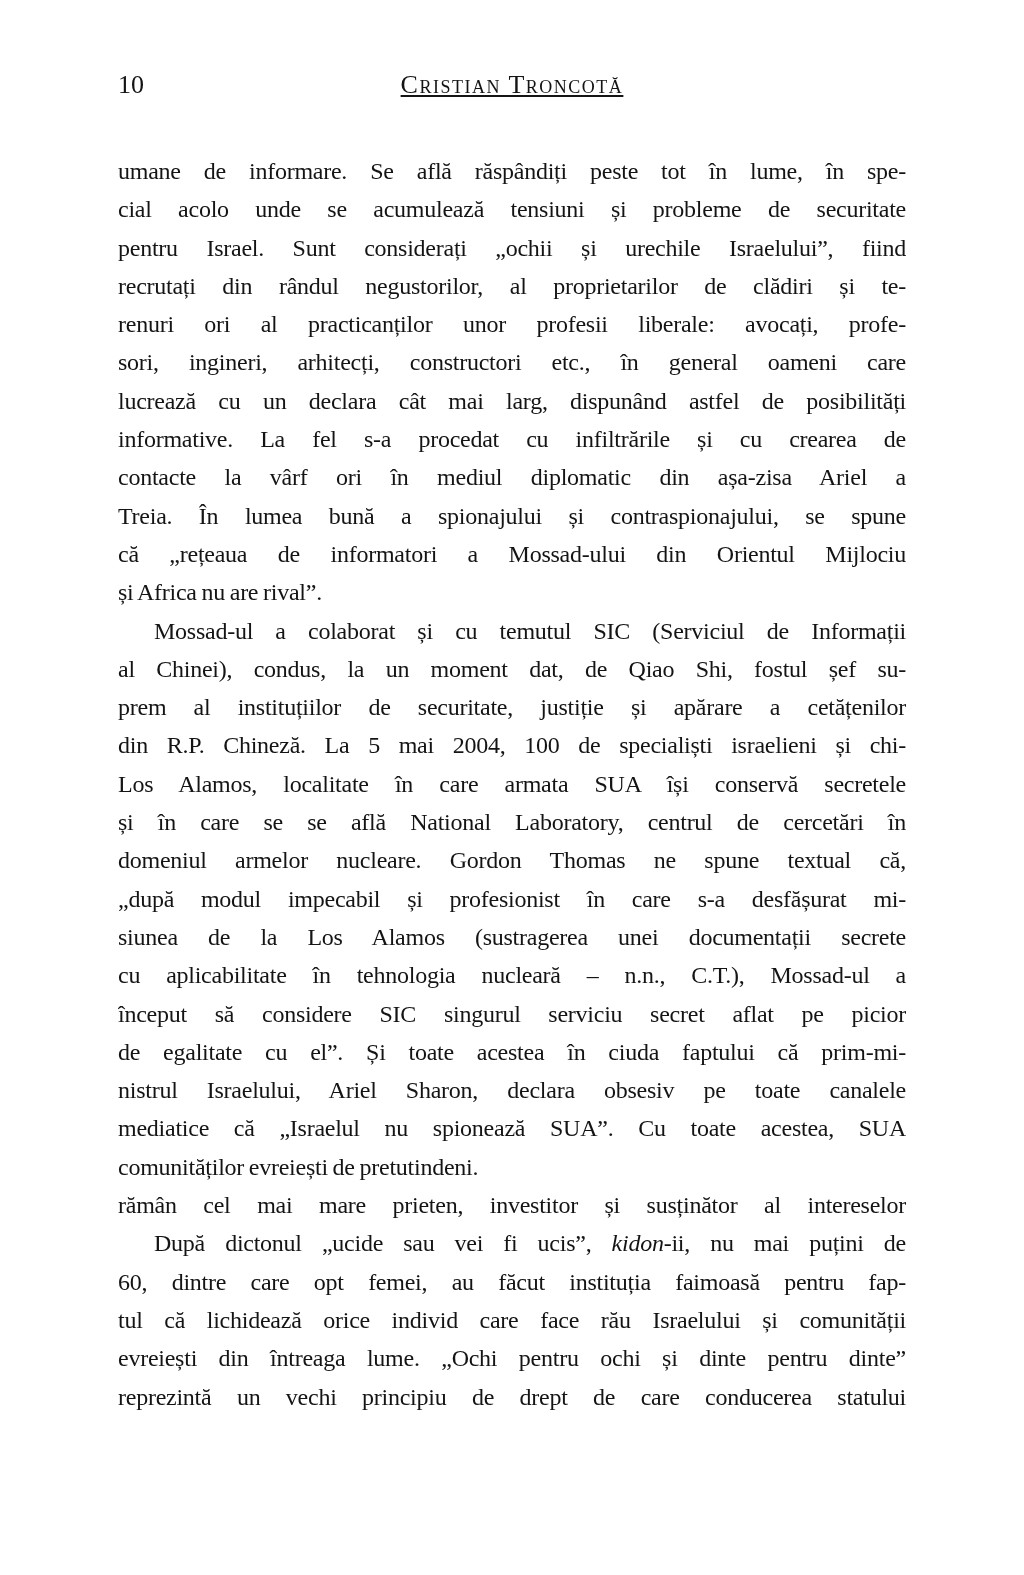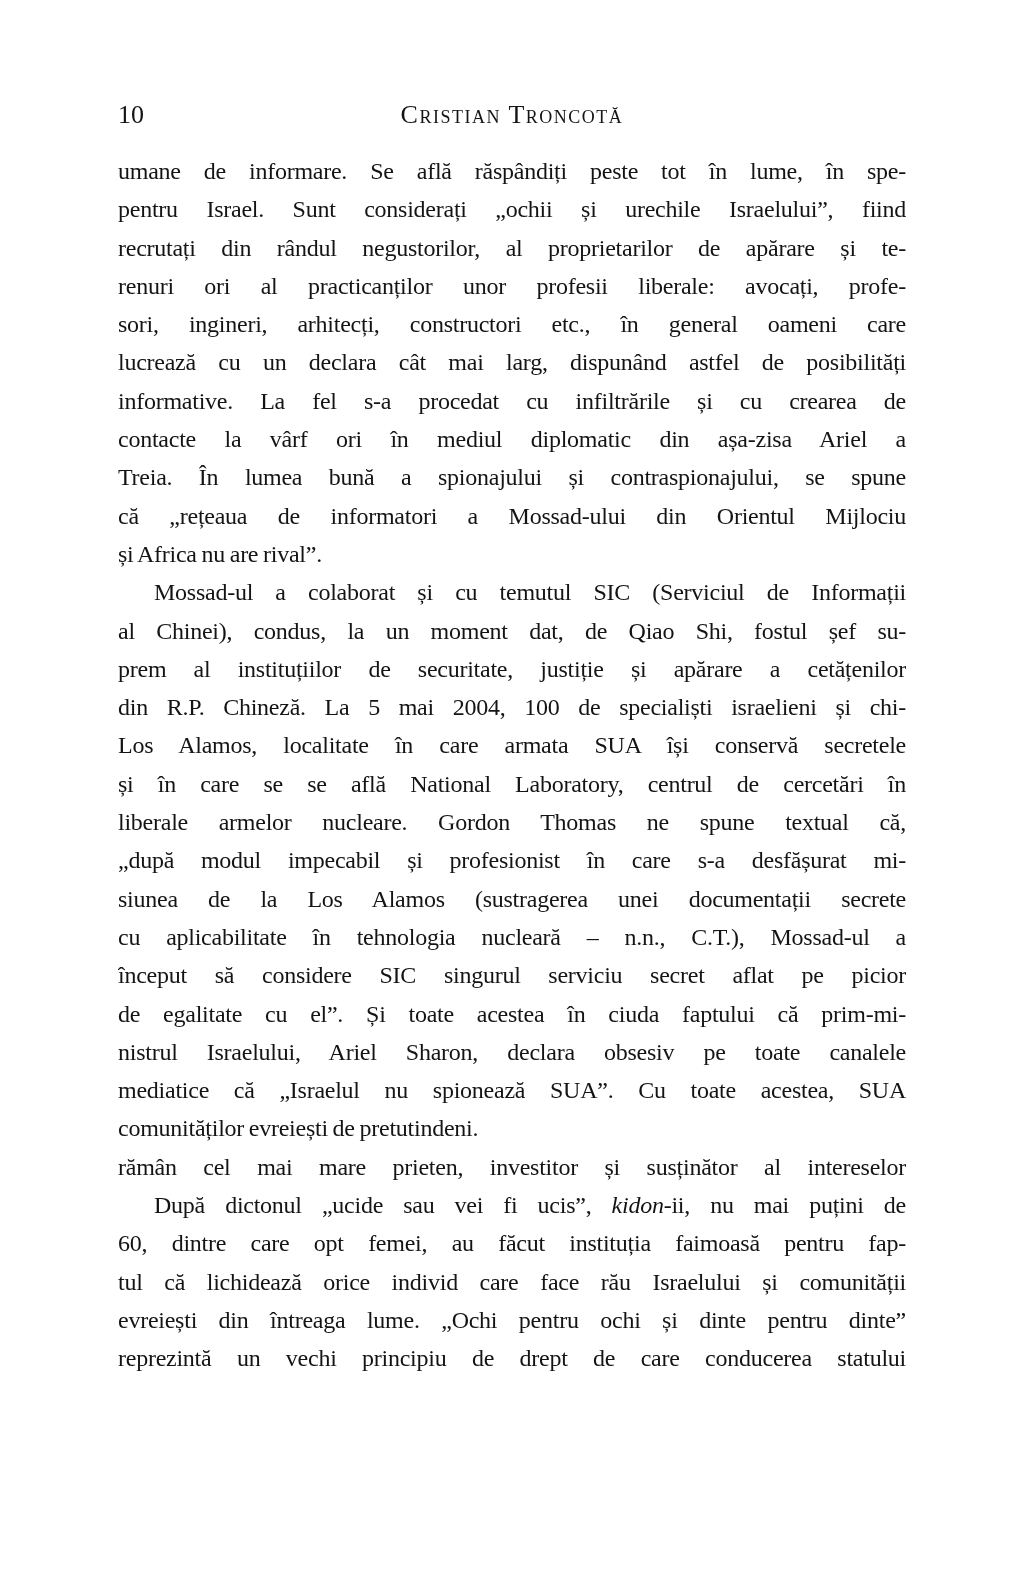--- a/index.html
+++ b/index.html
@@ -8,21 +8,21 @@
     position: relative;
     width: 1024px;
     height: 1575px;
     background: #ffffff;
     color: #141414;
     font-family: "Liberation Serif", "DejaVu Serif", serif;
     overflow: hidden;
   }
   .running-header {
     position: absolute;
-    top: 100px;
+    top: 70px;
     left: 118px;
     width: 788px;
     height: 32px;
   }
   .page-number {
     position: absolute;
     left: 0;
     top: 0;
     font-size: 26px;
     line-height: 30px;
@@ -30,20 +30,21 @@
   .running-title {
     position: absolute;
     left: 0;
     right: 0;
     top: 0;
     text-align: center;
     font-variant: small-caps;
     font-size: 26px;
     line-height: 30px;
     letter-spacing: 1.5px;
+    text-decoration: underline;
   }
   .body-text {
     position: absolute;
     top: 152px;
     left: 118px;
     width: 788px;
     font-size: 24px;
     line-height: 38.3px;
     letter-spacing: -0.25px;
     word-spacing: -1px;
@@ -65,40 +66,41 @@
 
   <div class="running-header">
     <span class="page-number">10</span>
     <span class="running-title">Cristian Troncotă</span>
   </div>
 
   <div class="body-text">
 
     <div>
       <div class="line">umane de informare. Se află răspândiți peste tot în lume, în spe-</div>
+      <div class="line">cial acolo unde se acumulează tensiuni și probleme de securitate</div>
       <div class="line">pentru Israel. Sunt considerați „ochii și urechile Israelului”, fiind</div>
-      <div class="line">recrutați din rândul negustorilor, al proprietarilor de apărare și te-</div>
+      <div class="line">recrutați din rândul negustorilor, al proprietarilor de clădiri și te-</div>
       <div class="line">renuri ori al practicanților unor profesii liberale: avocați, profe-</div>
       <div class="line">sori, ingineri, arhitecți, constructori etc., în general oameni care</div>
       <div class="line">lucrează cu un declara cât mai larg, dispunând astfel de posibilități</div>
       <div class="line">informative. La fel s-a procedat cu infiltrările și cu crearea de</div>
       <div class="line">contacte la vârf ori în mediul diplomatic din așa-zisa Ariel a</div>
       <div class="line">Treia. În lumea bună a spionajului și contraspionajului, se spune</div>
       <div class="line">că „rețeaua de informatori a Mossad-ului din Orientul Mijlociu</div>
       <div class="line short">și Africa nu are rival”.</div>
     </div>
 
     <div>
       <div class="line indent">Mossad-ul a colaborat și cu temutul SIC (Serviciul de Informații</div>
       <div class="line">al Chinei), condus, la un moment dat, de Qiao Shi, fostul șef su-</div>
       <div class="line">prem al instituțiilor de securitate, justiție și apărare a cetățenilor</div>
       <div class="line">din R.P. Chineză. La 5 mai 2004, 100 de specialiști israelieni și chi-</div>
       <div class="line">Los Alamos, localitate în care armata SUA își conservă secretele</div>
       <div class="line">și în care se se află National Laboratory, centrul de cercetări în</div>
-      <div class="line">liberale armelor nucleare. Gordon Thomas ne spune textual că,</div>
+      <div class="line">domeniul armelor nucleare. Gordon Thomas ne spune textual că,</div>
       <div class="line">„după modul impecabil și profesionist în care s-a desfășurat mi-</div>
       <div class="line">siunea de la Los Alamos (sustragerea unei documentații secrete</div>
       <div class="line">cu aplicabilitate în tehnologia nucleară – n.n., C.T.), Mossad-ul a</div>
       <div class="line">început să considere SIC singurul serviciu secret aflat pe picior</div>
       <div class="line">de egalitate cu el”. Și toate acestea în ciuda faptului că prim-mi-</div>
       <div class="line">nistrul Israelului, Ariel Sharon, declara obsesiv pe toate canalele</div>
       <div class="line">mediatice că „Israelul nu spionează SUA”. Cu toate acestea, SUA</div>
       <div class="line short">comunităților evreiești de pretutindeni.</div>
       <div class="line">rămân cel mai mare prieten, investitor și susținător al intereselor</div>
     </div>

